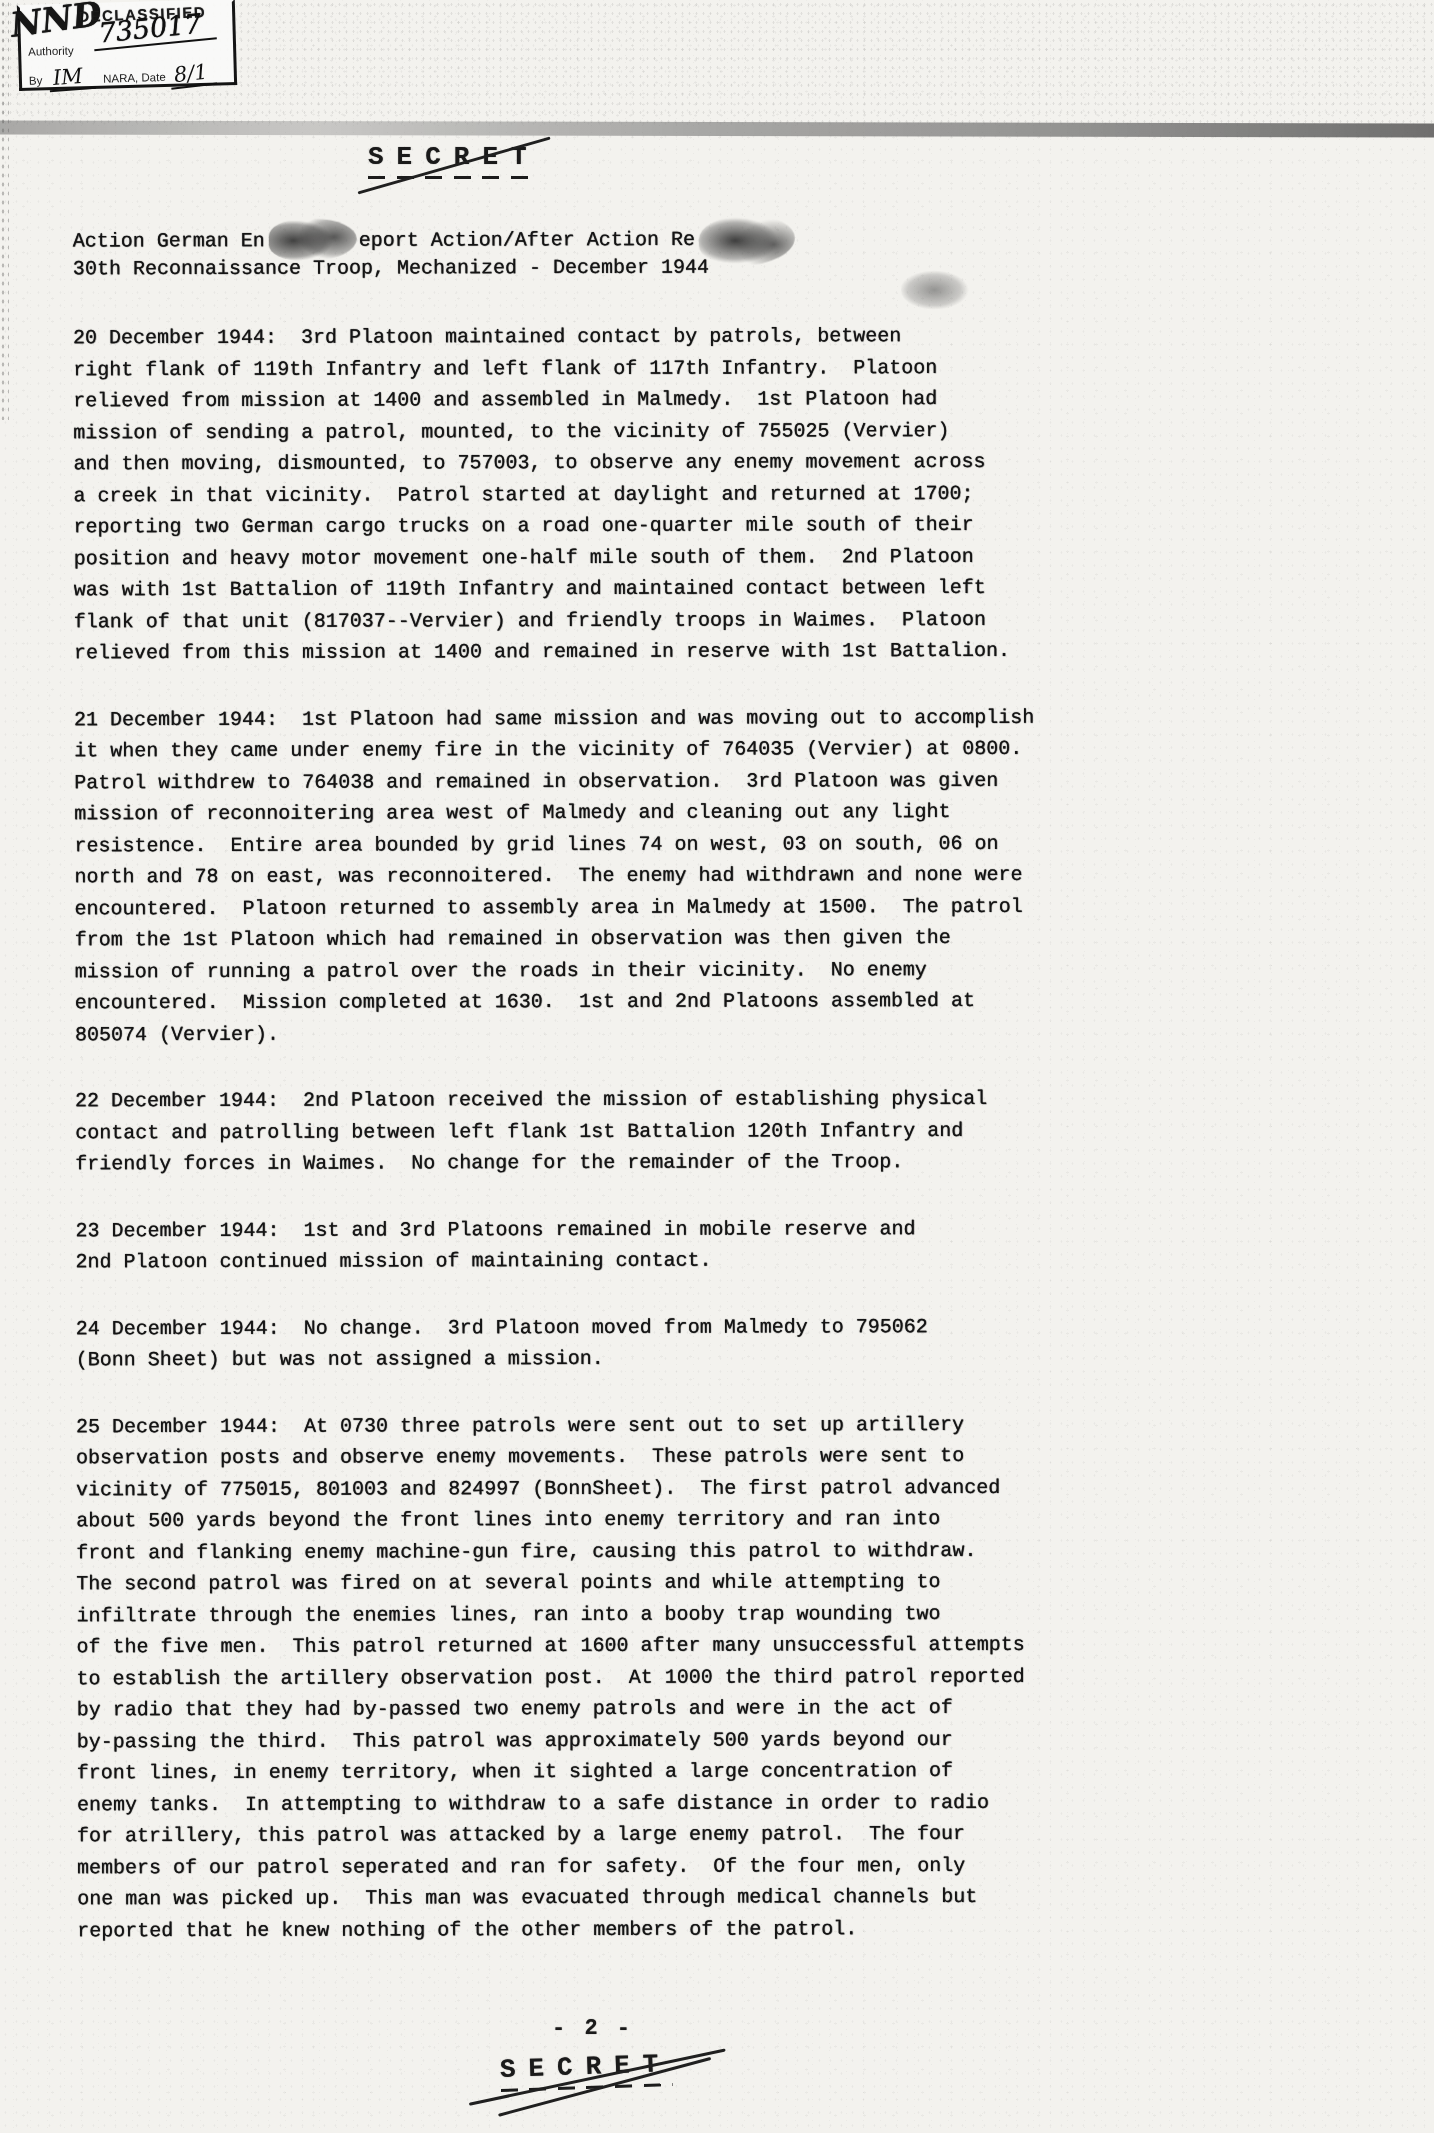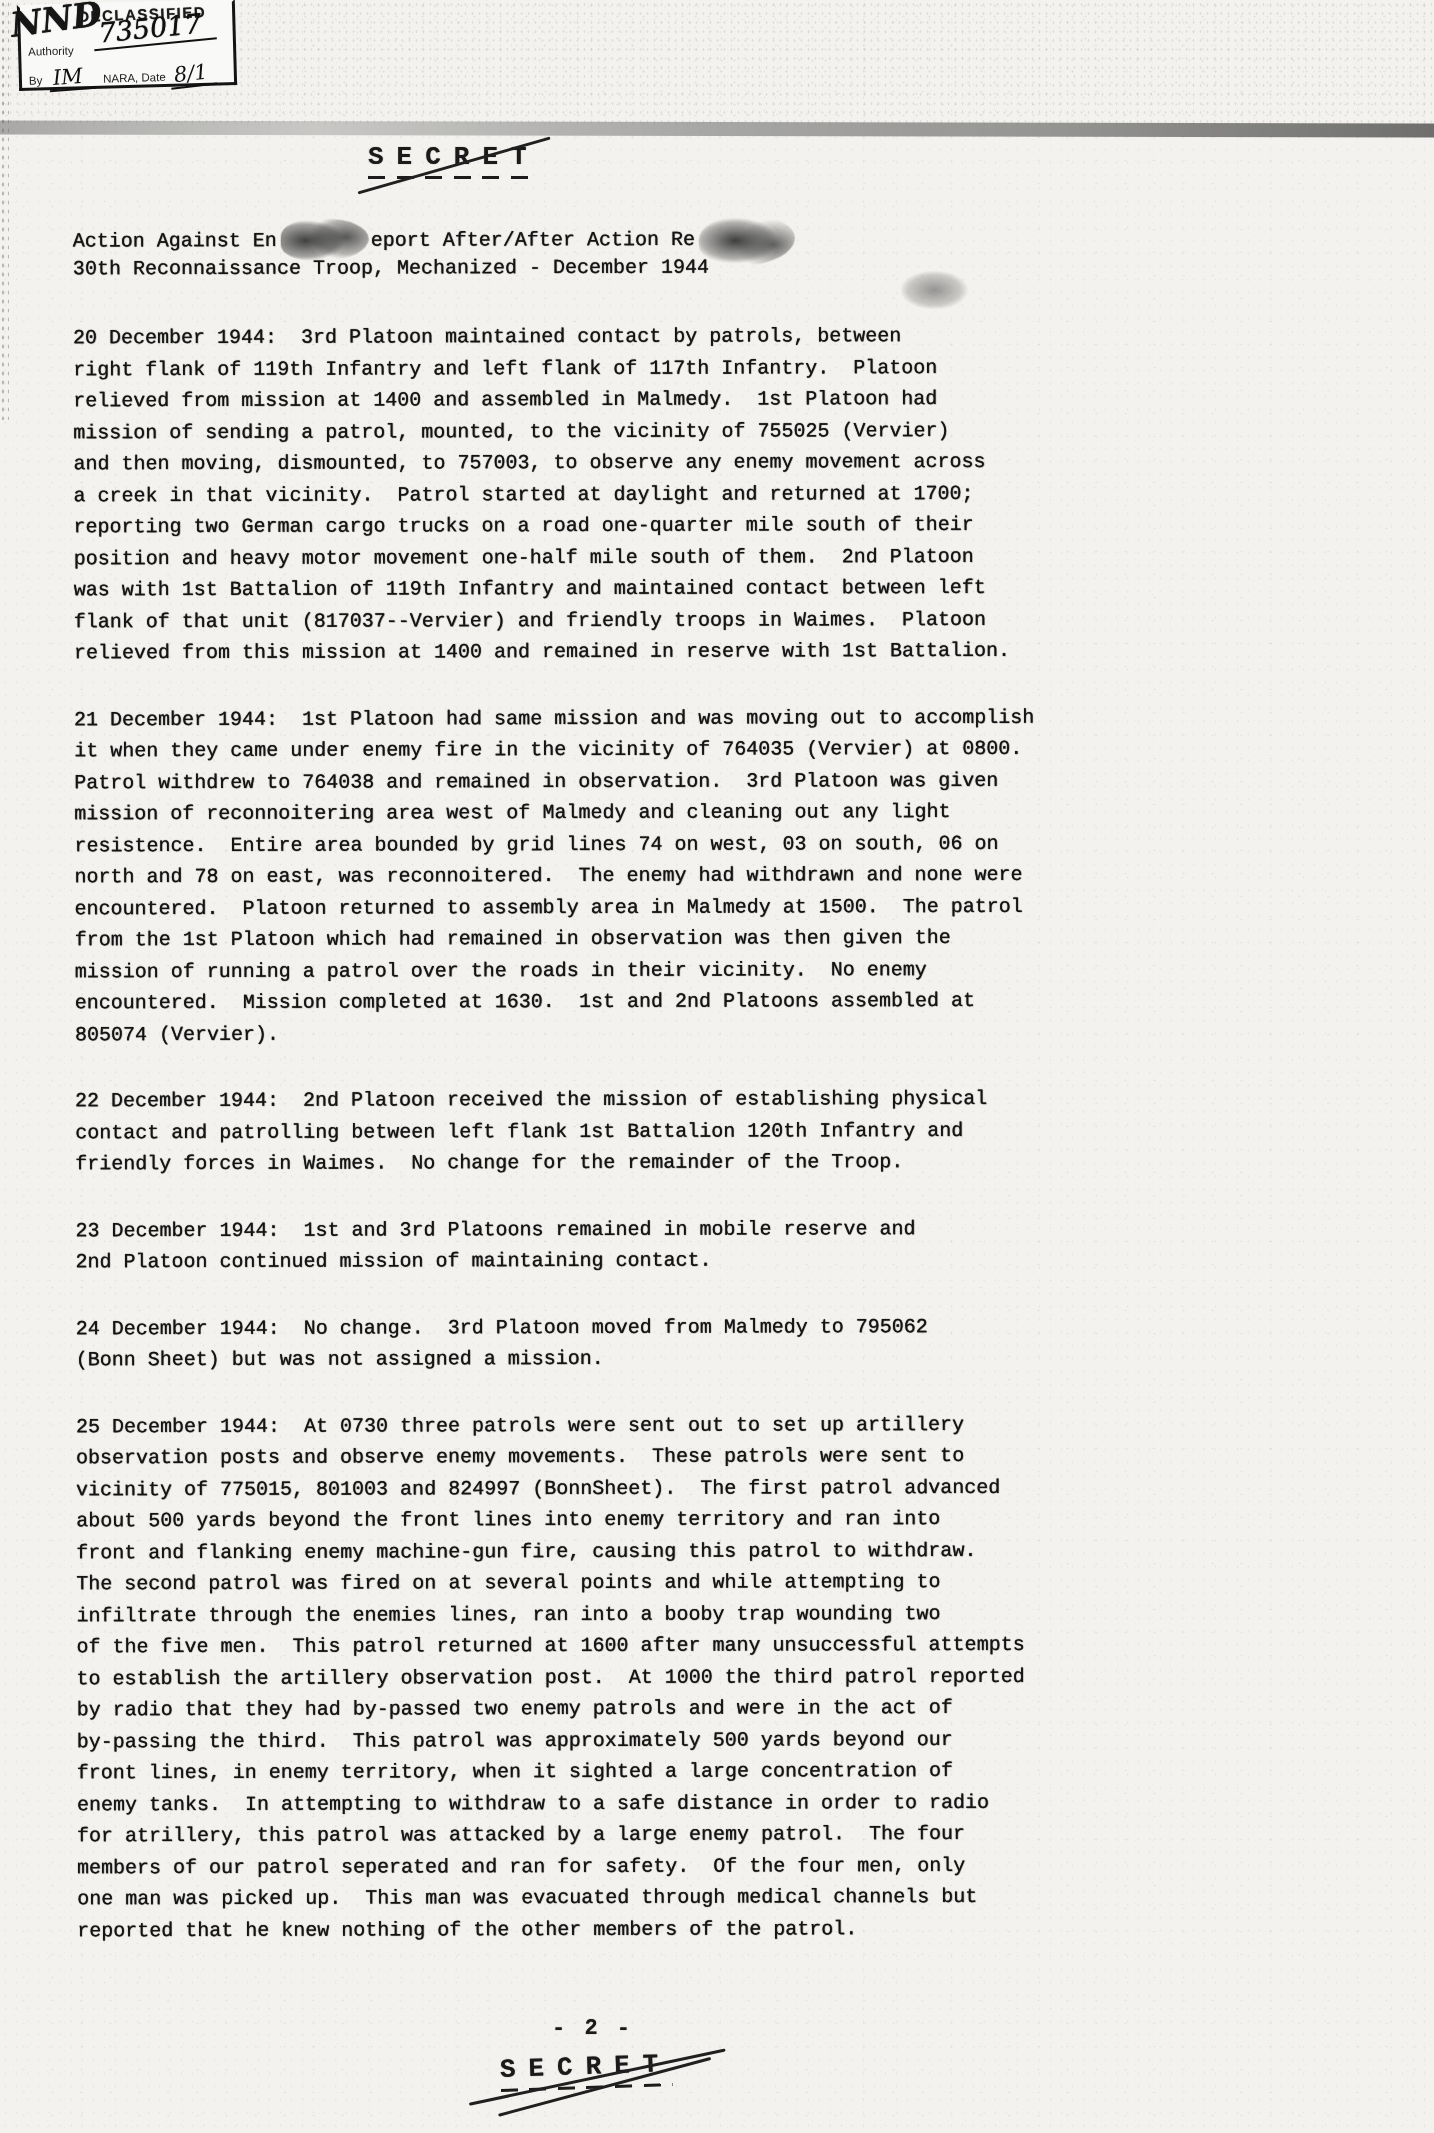--- a/index.html
+++ b/index.html
@@ -158,21 +158,21 @@
     </div>
   </div>
 
   <div class="classification header-class">
     <span class="class-word">SECRET</span>
     <span class="strike s1"></span>
   </div>
 
   <div class="doc-body">
     <div class="title-block">
-      <div class="line"><span>Action Against En</span><span class="ink-blot blot-a"></span><span>eport After/After Action Re</span><span class="ink-blot blot-b"></span></div>
+      <div class="line"><span>Action German En</span><span class="ink-blot blot-a"></span><span>eport Action/After Action Re</span><span class="ink-blot blot-b"></span></div>
       <div class="line">30th Reconnaissance Troop, Mechanized - December 1944<span class="blot-c ink-blot"></span></div>
     </div>
     <div id="paragraphs">
         <div class="paragraph first">
           <div class="line">20 December 1944:  3rd Platoon maintained contact by patrols, between</div>
           <div class="line">right flank of 119th Infantry and left flank of 117th Infantry.  Platoon</div>
           <div class="line">relieved from mission at 1400 and assembled in Malmedy.  1st Platoon had</div>
           <div class="line">mission of sending a patrol, mounted, to the vicinity of 755025 (Vervier)</div>
           <div class="line">and then moving, dismounted, to 757003, to observe any enemy movement across</div>
           <div class="line">a creek in that vicinity.  Patrol started at daylight and returned at 1700;</div>

